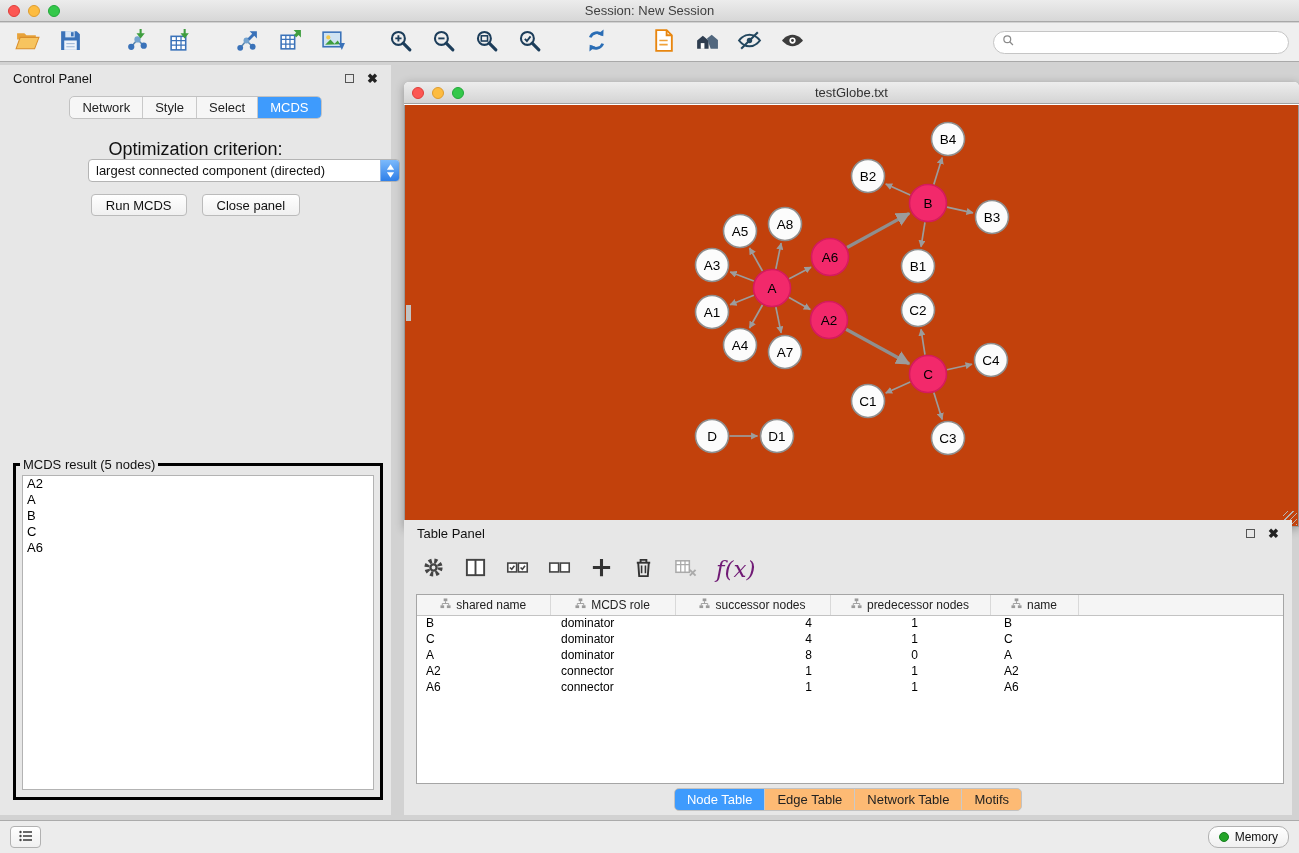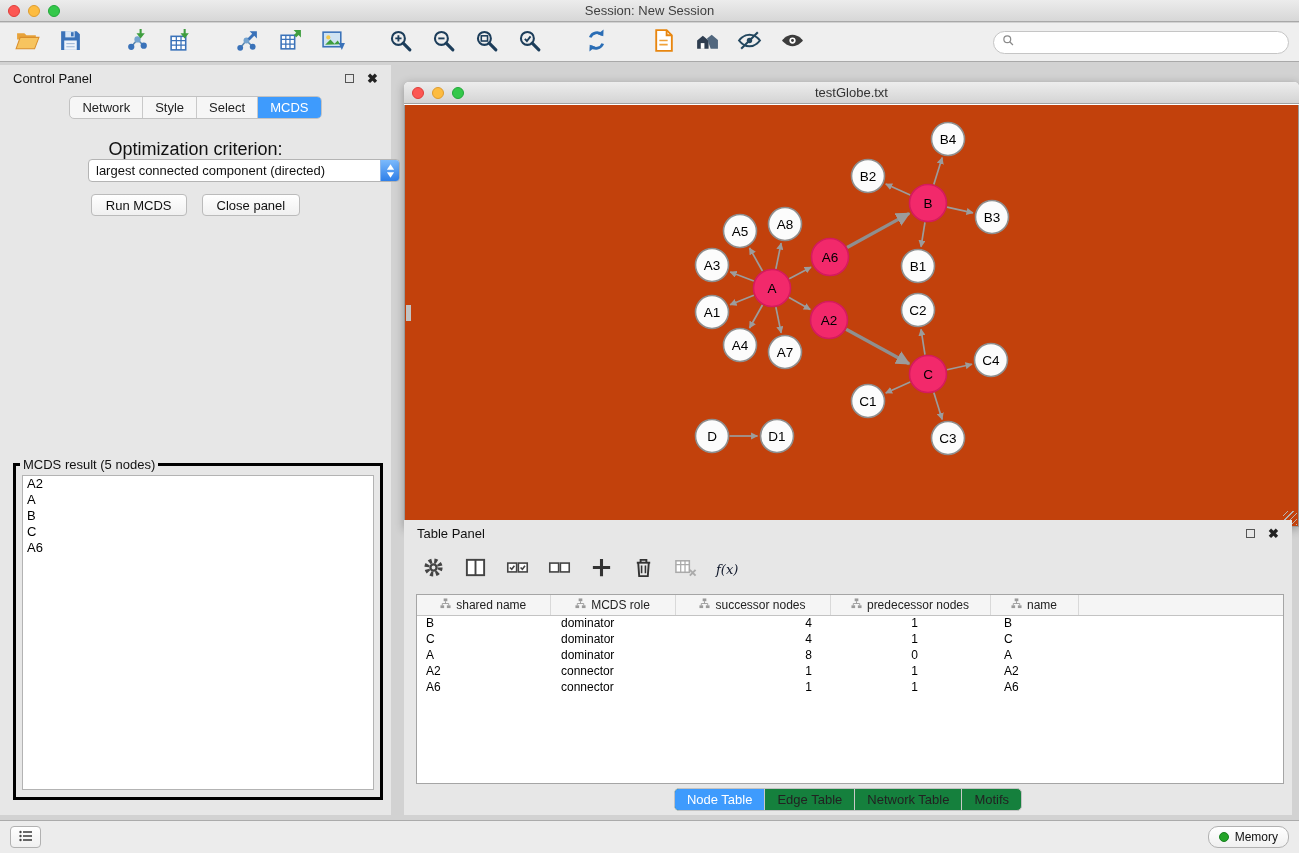--- a/index.html
+++ b/index.html
@@ -85,36 +85,36 @@
     background:repeating-linear-gradient(135deg,transparent 0 3px,#b5b5b5 3px 4px); }
 
   
   .table-panel { position:absolute; left:404px; top:520px; width:888px; height:295px;
     background:#e7e7e7; }
   .tp-toolbar { position:absolute; top:28px; left:0; height:42px; display:flex;
     align-items:center; padding-left:18px; gap:19px; }
   .tp-btn { background:transparent; border:none; display:flex; align-items:center;
     justify-content:center; height:30px; }
   .tp-btn svg { width:23px; height:23px; }
-  .fx { font-family:"DejaVu Serif",serif; font-style:italic; color:#0f172a; font-size:13px; }
+  .fx { font-family:"DejaVu Serif",serif; font-style:italic; color:#701a75; font-size:23px; }
   .table-wrap { position:absolute; left:12px; right:8px; top:74px; height:190px;
     background:#fff; border:1px solid #a5a5a5; overflow:hidden; }
   table { width:100%; border-collapse:collapse; table-layout:fixed; }
   thead th { height:20px; background:#f5f5f5; border-right:1px solid #d9d9d9;
     border-bottom:1px solid #c3c3c3; font-weight:normal; font-size:12px; color:#222;text-align:center; }
   thead th .th-inner { display:flex; align-items:center; justify-content:center; gap:5px; }
   thead th.fill { border-right:none; }
   tbody td { height:16px; font-size:12px; color:#000; white-space:nowrap; overflow:hidden; }
   td.c-name { text-align:left; padding-left:9px; }
   td.c-role { text-align:left; padding-left:11px; }
   td.c-succ { text-align:right; padding-right:18px; }
   td.c-pred { text-align:right; padding-right:72px; }
   td.c-n2   { text-align:left; padding-left:14px; }
   .tp-tabs { position:absolute; bottom:4px; left:0; right:0; text-align:center; }
-  .tp-tabs .segmented { background:#15803d; }
+  .tp-tabs .segmented { background:#fdba74; }
 
   
   .statusbar { position:absolute; left:0; right:0; bottom:0; height:33px; background:#ececec;
     border-top:1px solid #ababab; display:flex; align-items:center; padding:0 10px; }
   .status-left-btn { width:31px; height:22px; border:1px solid #b1b1b1; border-radius:4px;
     background:linear-gradient(#fff,#f0f0f0); display:flex; align-items:center; justify-content:center; }
   .memory-btn { margin-left:auto; height:22px; border:1px solid #b1b1b1; border-radius:10px;
     background:linear-gradient(#fff,#f0f0f0); display:flex; align-items:center; gap:6px;
     padding:0 10px; font-size:12px; color:#111; }
   .memory-dot { width:10px; height:10px; border-radius:50%; background:#23a428;

